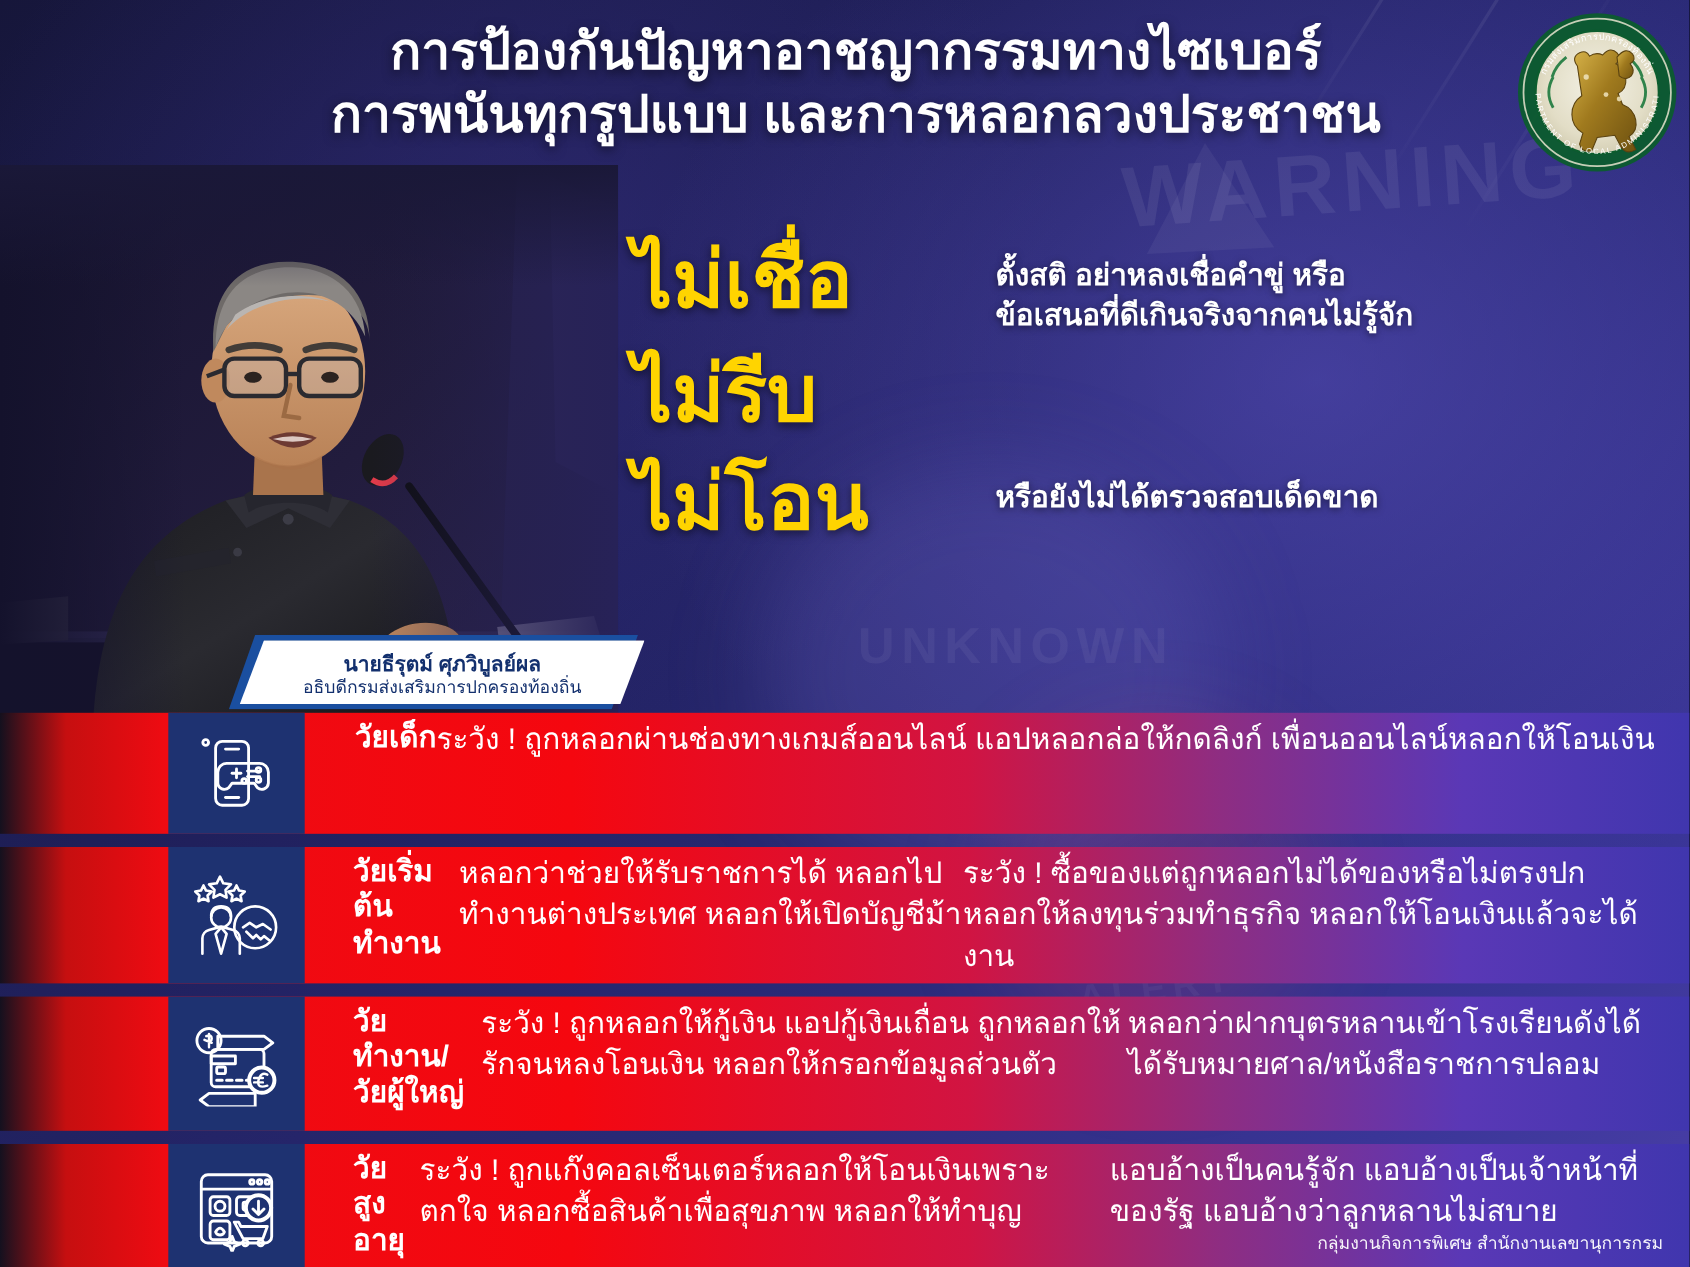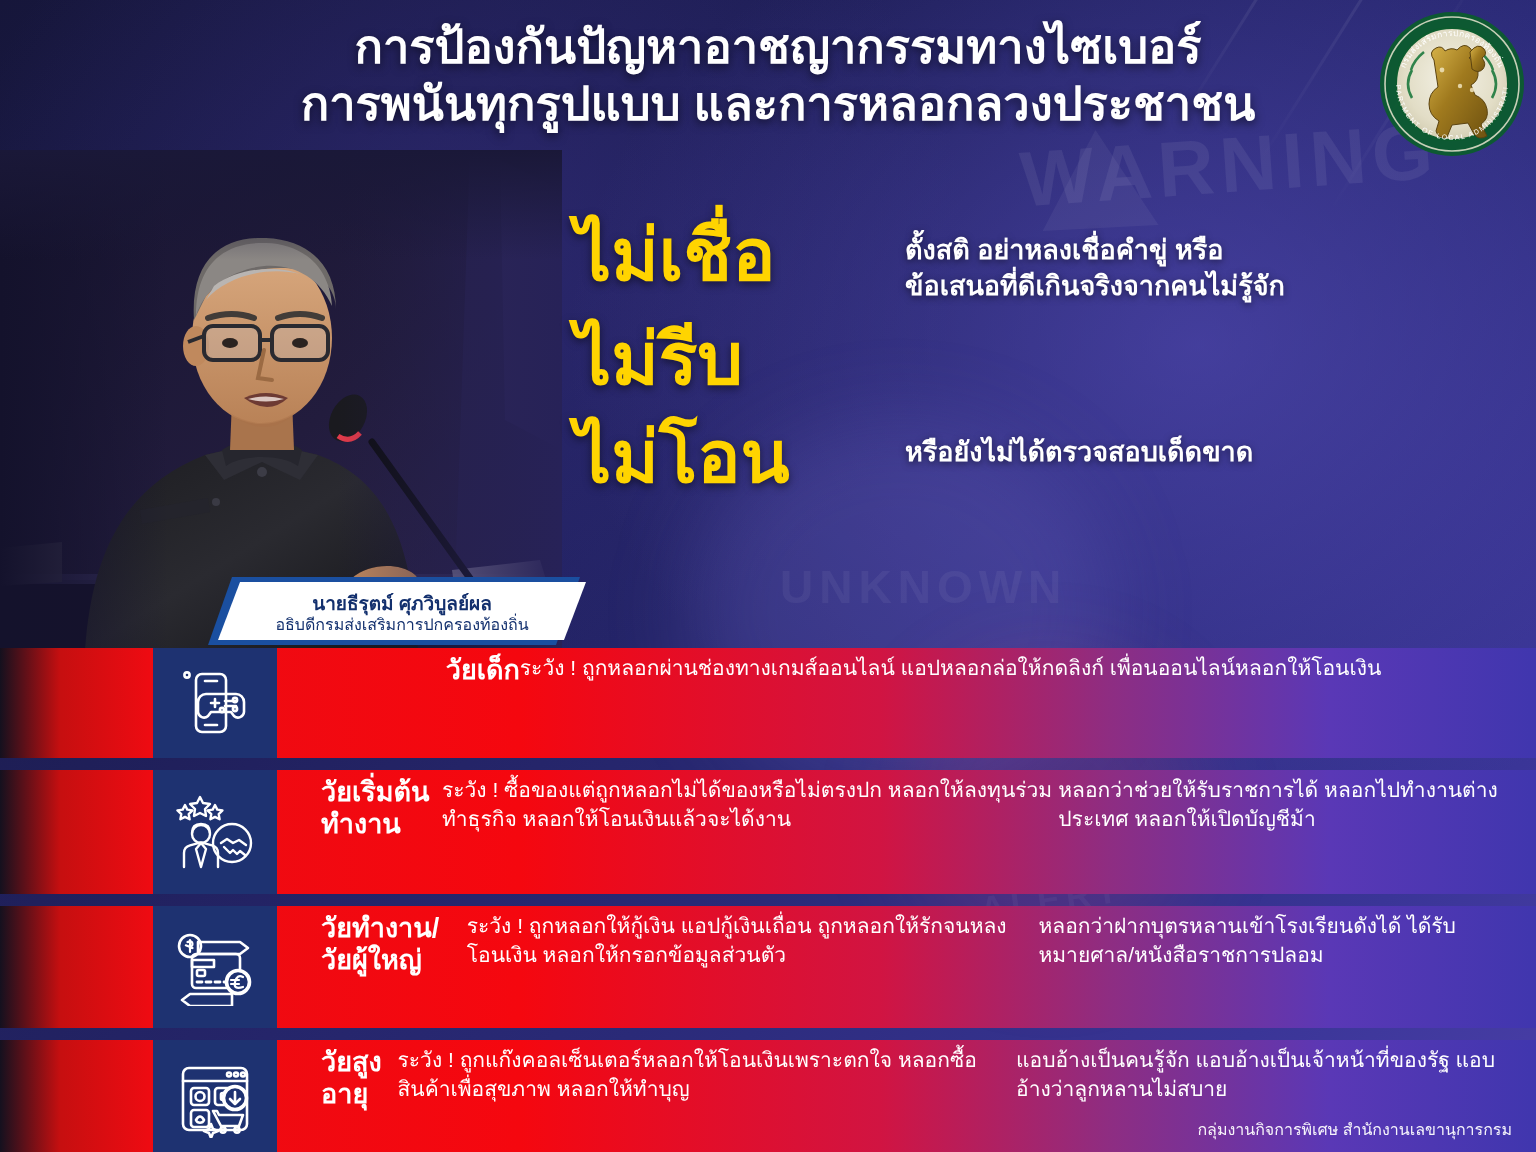--- a/index.html
+++ b/index.html
@@ -155,21 +155,21 @@
   .agerow .content {
     position:relative; z-index:2; flex:1 1 auto;
     padding:6px 30px 8px 44px;
     display:flex; justify-content:center;
   }
   .agerow .row-title {
     font-size:27px; font-weight:bold; color:#ffffff; line-height:1.2;
     margin-bottom:3px;
   }
   .agerow .row-line {
-    font-size:21px; color:#ffffff; line-height:1.38;
+    font-size:27px; color:#ffffff; line-height:1.38;
   }
   .r1 { height:110px; }
   .r2 { height:124px; }
   .r3 { height:122px; }
   .r4 { height:120px; }
 
   
   .footer {
     position:absolute; right:24px; bottom:10px; z-index:30;
     font-size:16px; color:#ffffff; opacity:0.95;
@@ -424,22 +424,22 @@
           <path d="M16 40 q0 -9 9 -9 q9 0 9 9"></path>
           <path d="M8 74 v-14 a8 8 0 0 1 6 -7.6 l11 -3 11 3 a8 8 0 0 1 6 7.6 v14"></path>
           <path d="M25 50 l-5 6 5 18 5 -18 z"></path>
           <circle cx="56" cy="50" r="19"></circle>
           <path d="M45 50 l6 -4 6 4 6 -3 7 5"></path>
           <path d="M48 54 l6 6 3 -3 4 4 3 -3 5 4"></path>
         </svg>
       </div>
       <div class="content">
         <div class="row-title">วัยเริ่มต้นทำงาน</div>
+        <div class="row-line">หลอกว่าช่วยให้รับราชการได้ หลอกไปทำงานต่างประเทศ หลอกให้เปิดบัญชีม้า</div>
         <div class="row-line">ระวัง ! ซื้อของแต่ถูกหลอกไม่ได้ของหรือไม่ตรงปก หลอกให้ลงทุนร่วมทำธุรกิจ หลอกให้โอนเงินแล้วจะได้งาน</div>
-        <div class="row-line">หลอกว่าช่วยให้รับราชการได้ หลอกไปทำงานต่างประเทศ หลอกให้เปิดบัญชีม้า</div>
       </div>
     </div>
 
     <div class="agerow r3">
       <div class="band"></div>
       <div class="iconbox">
         <svg width="78" height="78" viewBox="0 0 78 78" fill="none" stroke="#ffffff" stroke-width="2.6" stroke-linecap="round" stroke-linejoin="round">
           <path d="M22 14 h42 l8 6 -8 6 h-42 z"></path>
           <circle cx="14" cy="18" r="11"></circle>
           <path d="M14 12 v12 M11.5 14 q5 -2 5 2 t-5 2 t5 2" stroke-width="2.2"></path>

